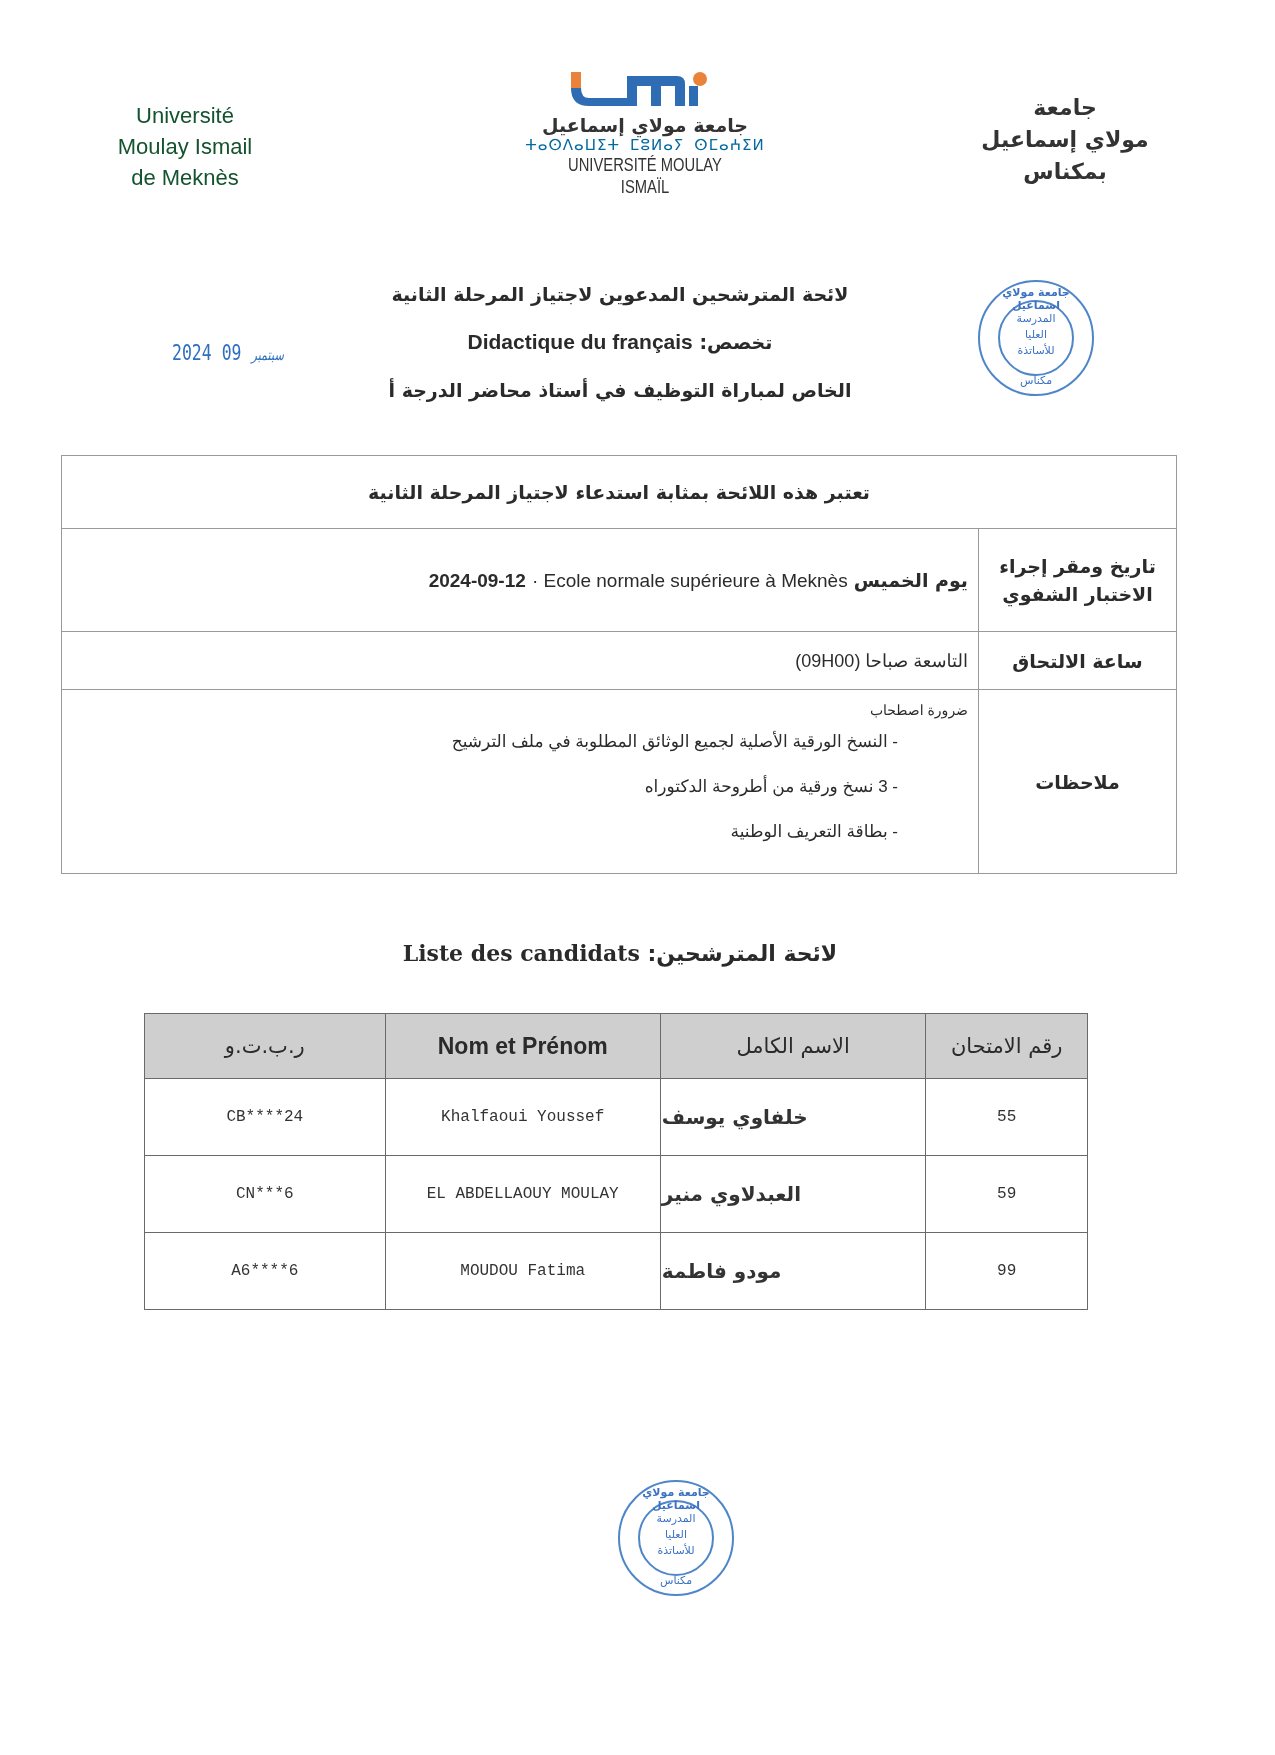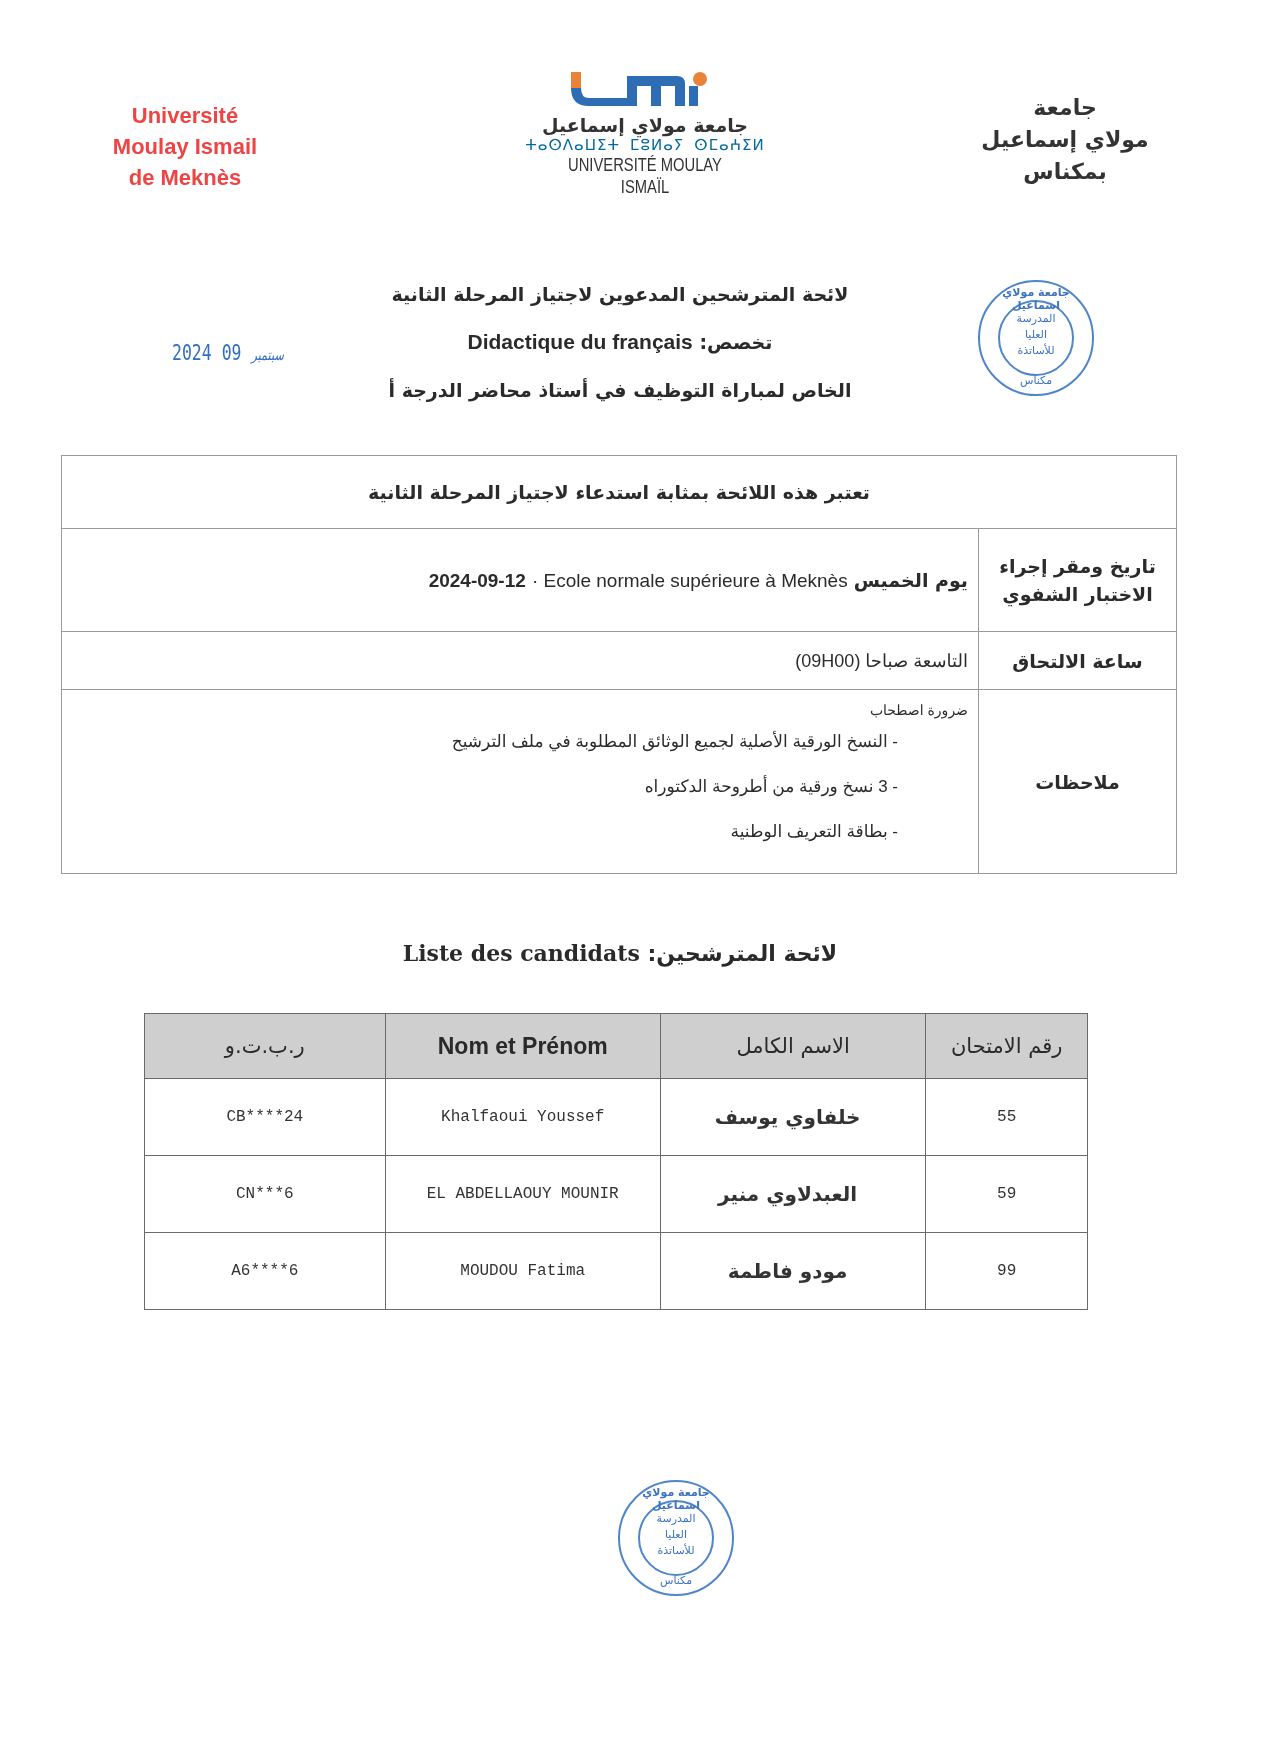--- a/index.html
+++ b/index.html
@@ -3,22 +3,22 @@
 <meta charset="utf-8">
 <style>
   html, body { margin: 0; padding: 0; background: #ffffff; }
   body { width: 1275px; height: 1755px; position: relative; overflow: hidden;
          font-family: "DejaVu Sans", sans-serif; color: #2b2b2b; }
 
   .abs { position: absolute; }
 
   
   .uni-fr { left: 90px; top: 100px; width: 190px; text-align: center;
-            font-family: "Liberation Sans", sans-serif; font-weight: bold;
-            font-size: 22px; line-height: 31px; color: #ef4444; }
+            font-family: "Liberation Sans", sans-serif; font-weight: normal;
+            font-size: 22px; line-height: 31px; color: #14532d; }
   .uni-fr div { white-space: nowrap; }
   .uni-ar { left: 970px; top: 92px; width: 190px; text-align: center; direction: rtl;
             font-family: "DejaVu Sans", sans-serif; font-weight: bold;
             font-size: 22px; line-height: 32px; color: #333; }
 
   .logo { left: 520px; top: 72px; width: 250px; height: 140px; text-align: center; }
   .logo svg { display: block; margin: 0 auto; }
   .logo .ar { direction: rtl; font-family: "DejaVu Sans", sans-serif; font-weight: bold;
               font-size: 19px; color: #333; line-height: 22px; margin-top: 2px; }
   .logo .tif { font-family: "DejaVu Sans Mono", monospace; font-size: 15px; color: #0369a1;
@@ -63,21 +63,21 @@
   .list-title { left: 380px; top: 940px; width: 480px; text-align: center; direction: rtl;
                 font-weight: bold; font-size: 22px; color: #2a2a2a; }
   .list-title .fr { direction: ltr; unicode-bidi: embed; font-family: "DejaVu Serif", serif; font-size: 22px; }
 
   .cands { position: absolute; left: 144px; top: 1013px; width: 944px; direction: rtl; }
   .cands th, .cands td { border: 1.5px solid #6a6a6a; text-align: center; vertical-align: middle; }
   .cands th { background: #cfcfcf; height: 62px; font-size: 21px; font-weight: normal; color: #2a2a2a; }
   .cands th.fr { font-family: "Liberation Sans", sans-serif; font-weight: bold; font-size: 23px; text-align: center; }
   .cands td { height: 74px; font-family: Liberation Mono, monospace; font-size: 16px; color: #333; }
   .cands td.arname { font-family: "DejaVu Sans", sans-serif; font-weight: bold; font-size: 20px;
-                     text-align: center; padding-right: 12px; }
+                     text-align: left; padding-right: 12px; }
   .cands .c-num { width: 160px; }
   .cands .c-ar { width: 265px; }
   .cands .c-fr { width: 275px; }
   .cands .c-id { width: 240px; }
 </style>
 </head>
 <body>
 
 <div class="abs uni-fr">
   <div>Université</div>
@@ -177,21 +177,21 @@
   <tbody>
     <tr>
       <td>55</td>
       <td class="arname">خلفاوي يوسف</td>
       <td>Khalfaoui Youssef</td>
       <td>CB****24</td>
     </tr>
     <tr>
       <td>59</td>
       <td class="arname">العبدلاوي منير</td>
-      <td>EL ABDELLAOUY MOUNIR</td>
+      <td>EL ABDELLAOUY MOULAY</td>
       <td>CN***6</td>
     </tr>
     <tr>
       <td>99</td>
       <td class="arname">مودو فاطمة</td>
       <td>MOUDOU Fatima</td>
       <td>A6****6</td>
     </tr>
   </tbody>
 </table>

